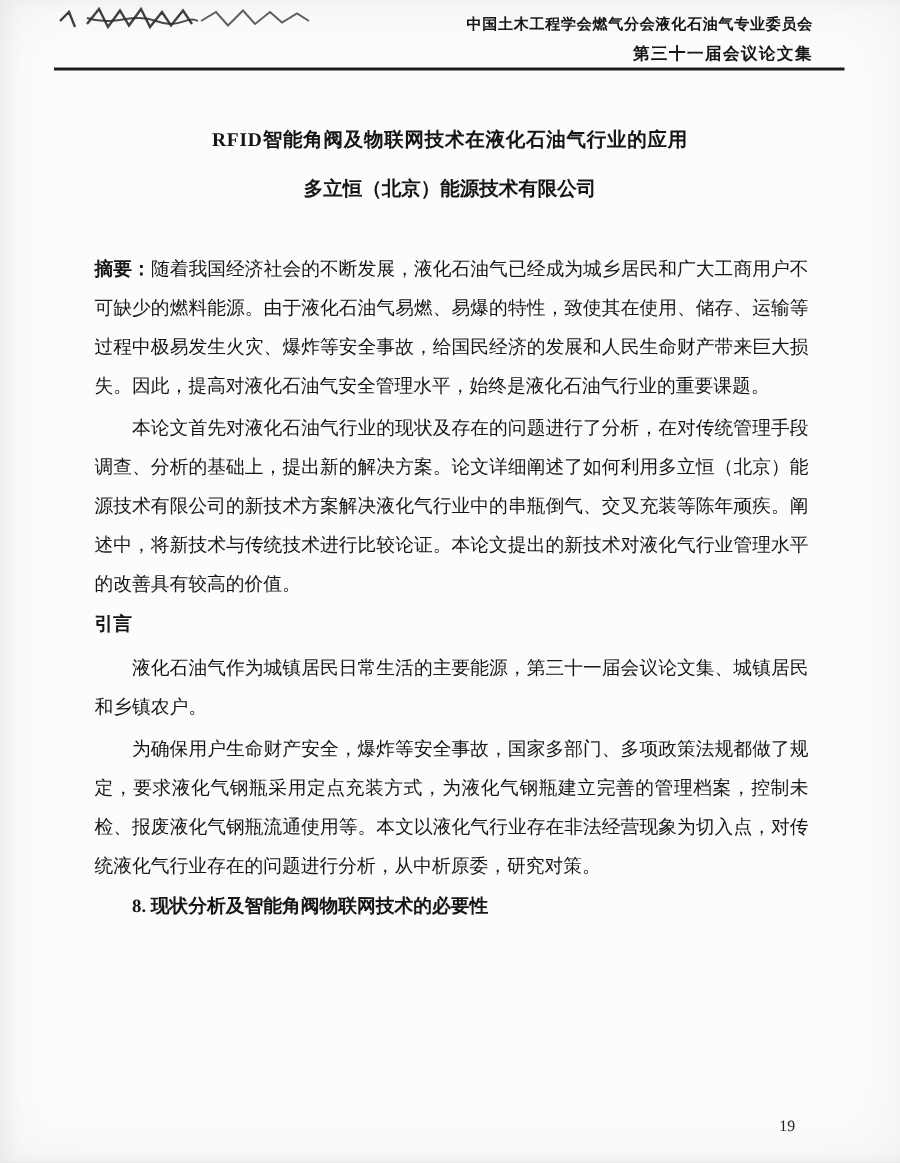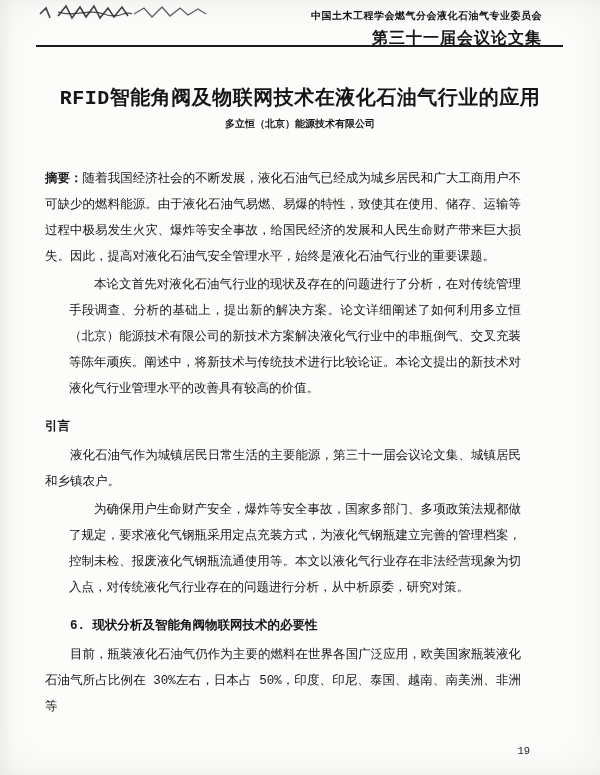--- a/index.html
+++ b/index.html
@@ -4,37 +4,37 @@
 <style>
   * { box-sizing: border-box; }
   html, body { margin: 0; padding: 0; background: #e8e8e6; }
   .page {
     position: relative;
     width: 600px;
     height: 775px;
     margin: 0 auto;
     background: #fcfcfa;
     overflow: hidden;
-    font-family: Liberation Mono, monospace;
+    font-family: Liberation Serif, serif;
     color: #161616;
     box-shadow: inset 0 0 45px rgba(0,0,0,0.05), inset 6px 0 12px rgba(0,0,0,0.04);
   }
   .header {
     position: absolute;
     top: 9px;
     right: 58px;
     text-align: right;
   }
   .header-line1 {
     font-size: 10px;
     font-weight: bold;
     letter-spacing: 0.5px;
   }
   .header-line2 {
-    font-size: 16px;
+    font-size: 11px;
     font-weight: bold;
     letter-spacing: 1px;
     margin-top: 5px;
   }
   .rule {
     position: absolute;
     top: 45px;
     left: 36px;
     width: 527px;
     border-top: 2px solid #1c1c1c;
@@ -44,50 +44,50 @@
     left: 38px;
     top: 2px;
   }
   .title {
     position: absolute;
     top: 84px;
     left: 0;
     width: 100%;
     margin: 0;
     text-align: center;
-    font-size: 20px;
+    font-size: 13px;
     font-weight: bold;
     letter-spacing: 0.5px;
   }
   .author {
     position: absolute;
     top: 117px;
     left: 0;
     width: 100%;
     text-align: center;
-    font-size: 10px;
+    font-size: 13px;
     font-weight: bold;
   }
   .content {
     position: absolute;
     top: 166px;
-    left: 45px;
+    left: 63px;
     width: 476px;
     font-size: 12.5px;
     line-height: 26px;
     text-align: justify;
   }
   .para { margin: 0; }
-  .para + .para { margin-top: 2px; margin-left: 24px; }
+  .para + .para { margin-top: 2px; }
   .indent { text-indent: 2em; }
   .abstract-label { font-weight: bold; }
   .heading {
     font-size: 12.5px;
     font-weight: bold;
-    margin: 12px 0 3px 0;
+    margin: 1px 0 3px 0;
     line-height: 26px;
   }
   .heading-numbered { text-indent: 2em; }
   .page-number {
     position: absolute;
     right: 70px;
     bottom: 18px;
     font-size: 10.5px;
     color: #222;
   }
@@ -119,22 +119,21 @@
     <p class="para"><strong class="abstract-label">摘要：</strong><span>随着我国经济社会的不断发展，液化石油气已经成为城乡居民和广大工商用户不可缺少的燃料能源。由于液化石油气易燃、易爆的特性，致使其在使用、储存、运输等过程中极易发生火灾、爆炸等安全事故，给国民经济的发展和人民生命财产带来巨大损失。因此，提高对液化石油气安全管理水平，始终是液化石油气行业的重要课题。</span></p>
 
     <p class="para indent">本论文首先对液化石油气行业的现状及存在的问题进行了分析，在对传统管理手段调查、分析的基础上，提出新的解决方案。论文详细阐述了如何利用多立恒（北京）能源技术有限公司的新技术方案解决液化气行业中的串瓶倒气、交叉充装等陈年顽疾。阐述中，将新技术与传统技术进行比较论证。本论文提出的新技术对液化气行业管理水平的改善具有较高的价值。</p>
 
     <h2 class="heading">引言</h2>
 
     <p class="para indent">液化石油气作为城镇居民日常生活的主要能源，第三十一届会议论文集、城镇居民和乡镇农户。</p>
 
     <p class="para indent">为确保用户生命财产安全，爆炸等安全事故，国家多部门、多项政策法规都做了规定，要求液化气钢瓶采用定点充装方式，为液化气钢瓶建立完善的管理档案，控制未检、报废液化气钢瓶流通使用等。本文以液化气行业存在非法经营现象为切入点，对传统液化气行业存在的问题进行分析，从中析原委，研究对策。</p>
 
-    <h2 class="heading heading-numbered">6. 现状分析及智能角阀物联网技术的必要性</h2>
+    <h2 class="heading heading-numbered">8. 现状分析及智能角阀物联网技术的必要性</h2>
 
 
-    <p class="para indent">目前，瓶装液化石油气仍作为主要的燃料在世界各国广泛应用，欧美国家瓶装液化石油气所占比例在 30%左右，日本占 50%，印度、印尼、泰国、越南、南美洲、非洲等</p>
 
   </div>
 
   <div class="page-number">19</div>
 
 </div>
 
 </body></html>

